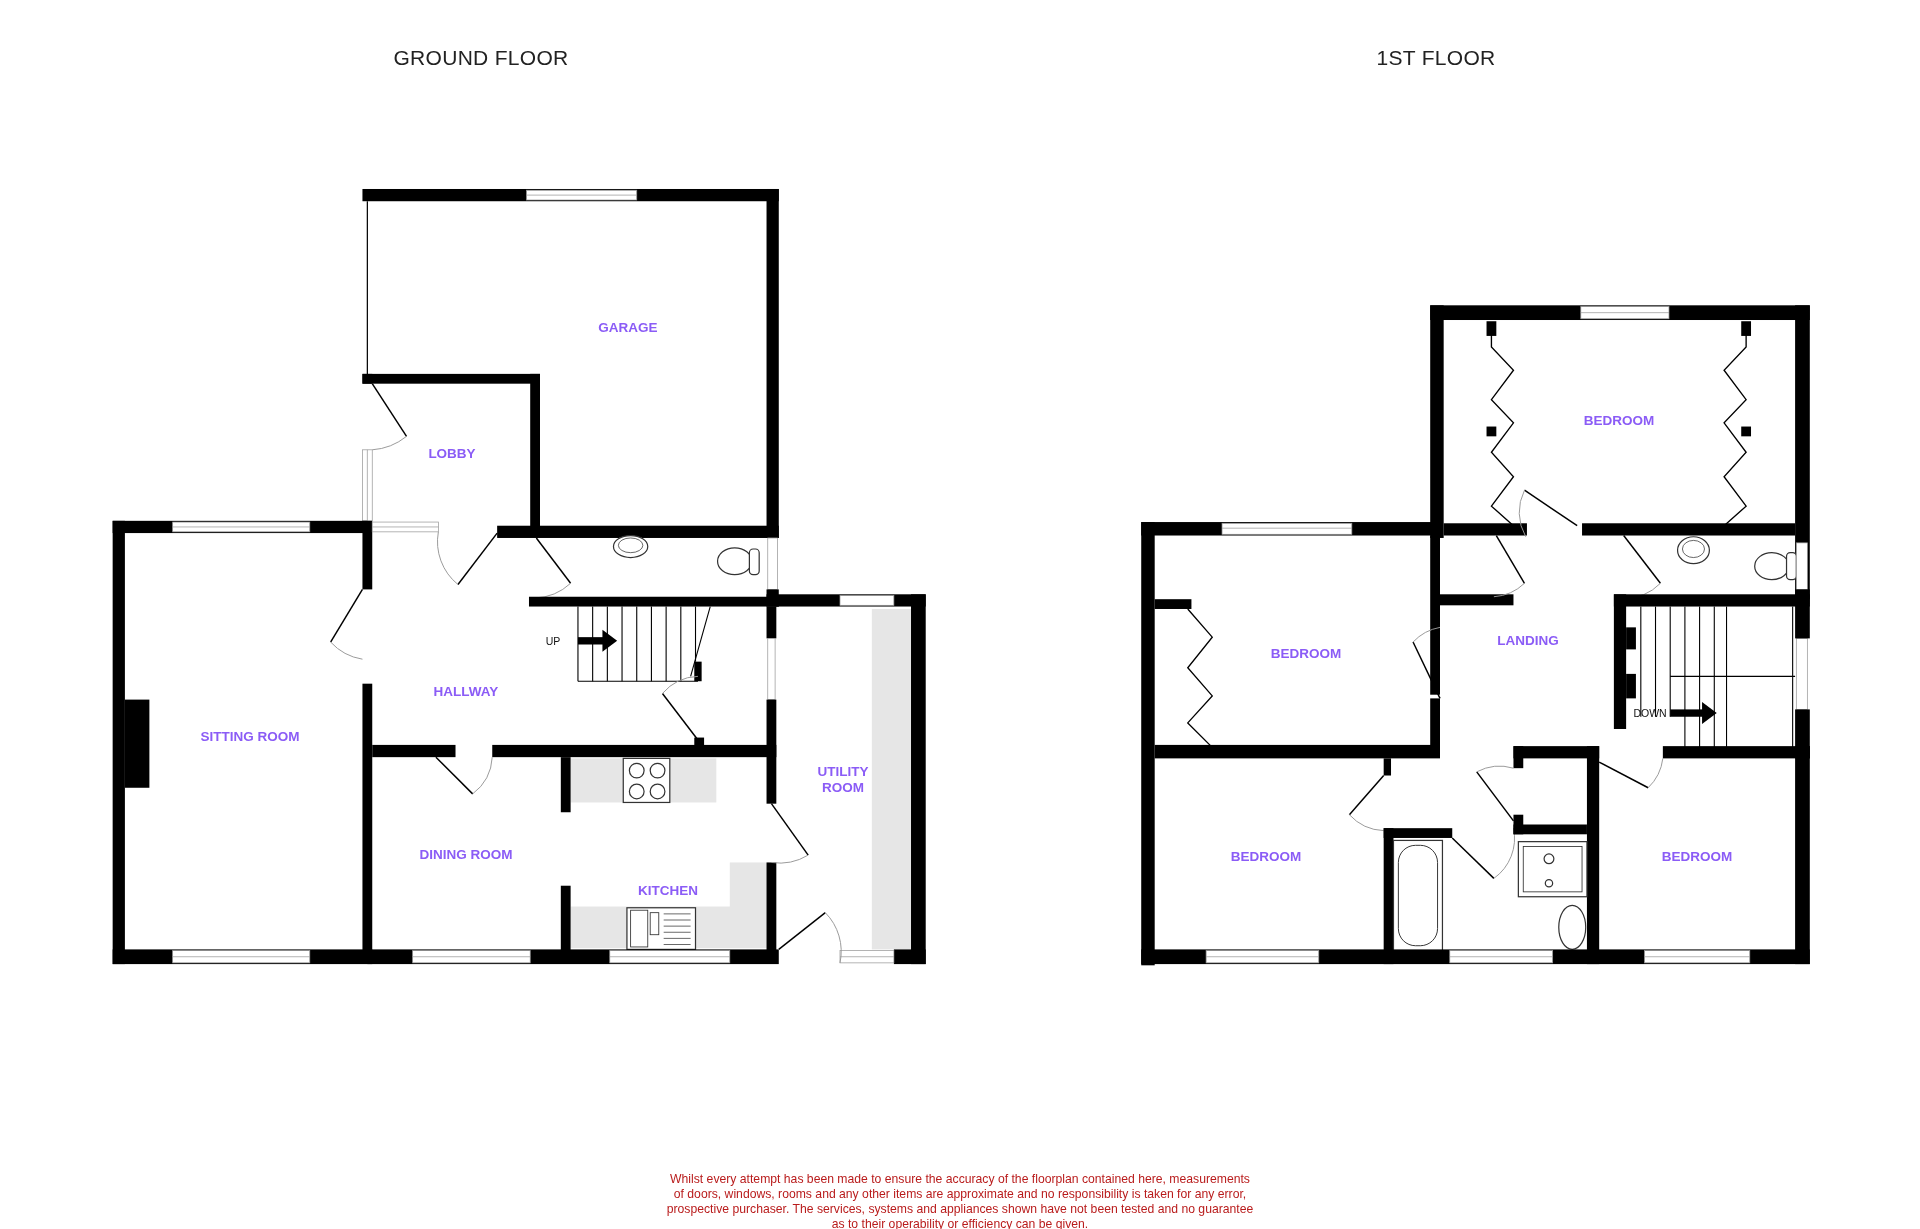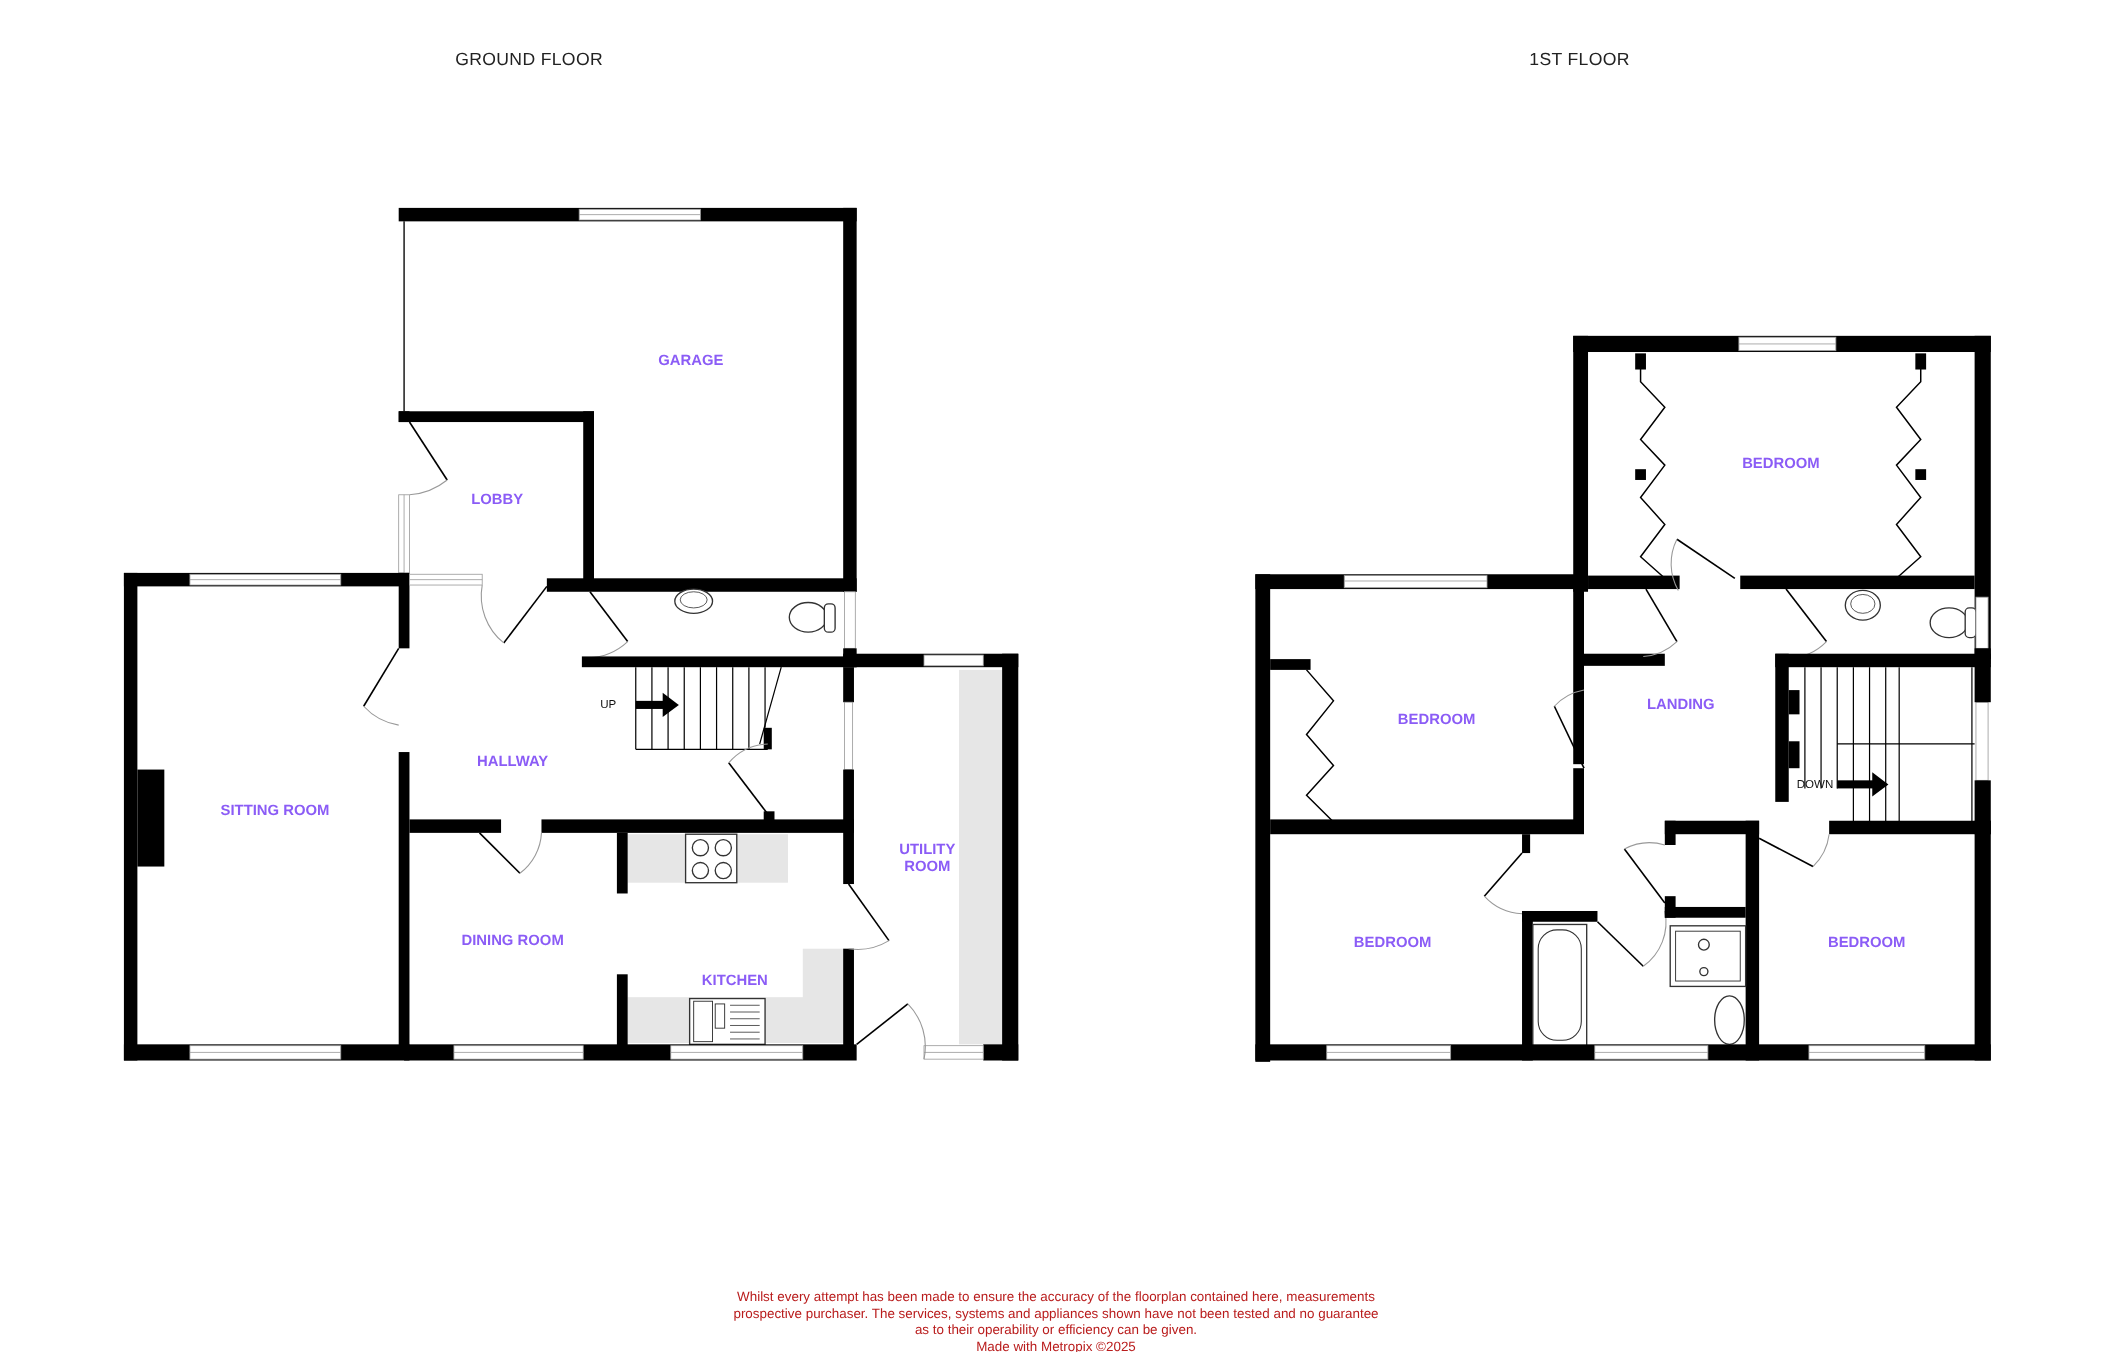--- a/index.html
+++ b/index.html
@@ -1,17 +1,17 @@
 <!DOCTYPE html>
 <html><head>
 <meta charset="utf-8">
 <style>
   html,body{margin:0;padding:0;background:#fff;}
   body{width:1920px;height:1229px;position:relative;overflow:hidden;font-family:"Liberation Sans",sans-serif;color:#222;}
-  .floor-title{position:absolute;top:46px;font-size:16px;letter-spacing:0.3px;color:#222;transform:translateX(-50%);white-space:nowrap;}
+  .floor-title{position:absolute;top:46px;font-size:21px;letter-spacing:0.3px;color:#222;transform:translateX(-50%);white-space:nowrap;}
   svg.plan{position:absolute;left:0;top:0;}
   .room-label{position:absolute;transform:translate(-50%,-50%);font-size:13.5px;font-weight:bold;color:#8b5cf6;white-space:nowrap;text-align:center;line-height:16px;}
   .small-label{position:absolute;transform:translate(-50%,-50%);font-size:10.5px;color:#111;white-space:nowrap;}
   .disclaimer{position:absolute;left:50%;top:1172px;transform:translateX(-50%);width:700px;text-align:center;font-size:12.2px;line-height:15px;color:#b91c1c;}
   .disclaimer div{white-space:nowrap;}
 </style>
 </head>
 <body>
 
 <div class="floor-title" style="left:481px;">GROUND FLOOR</div>
@@ -283,16 +283,17 @@
 
 <div class="room-label" style="left:1619px;top:421px;">BEDROOM</div>
 <div class="room-label" style="left:1306px;top:654px;">BEDROOM</div>
 <div class="room-label" style="left:1528px;top:641px;text-align:center;">LANDING</div>
 <div class="room-label" style="left:1266px;top:857px;">BEDROOM</div>
 <div class="room-label" style="left:1697px;top:857px;">BEDROOM</div>
 <div class="small-label" style="left:1650px;top:713px;">DOWN</div>
 
 <div class="disclaimer">
   <div>Whilst every attempt has been made to ensure the accuracy of the floorplan contained here, measurements</div>
+  <div>of doors, windows, rooms and any other items are approximate and no responsibility is taken for any error,</div>
   <div>prospective purchaser. The services, systems and appliances shown have not been tested and no guarantee</div>
   <div>as to their operability or efficiency can be given.</div>
   <div>Made with Metropix ©2025</div>
 </div>
 
 </body></html>

